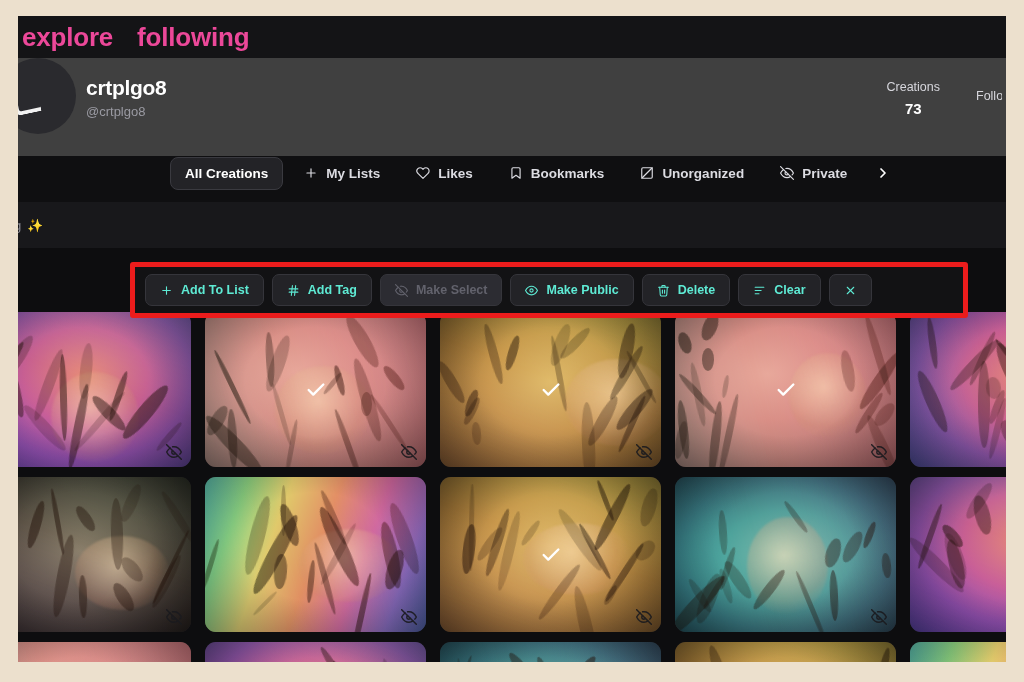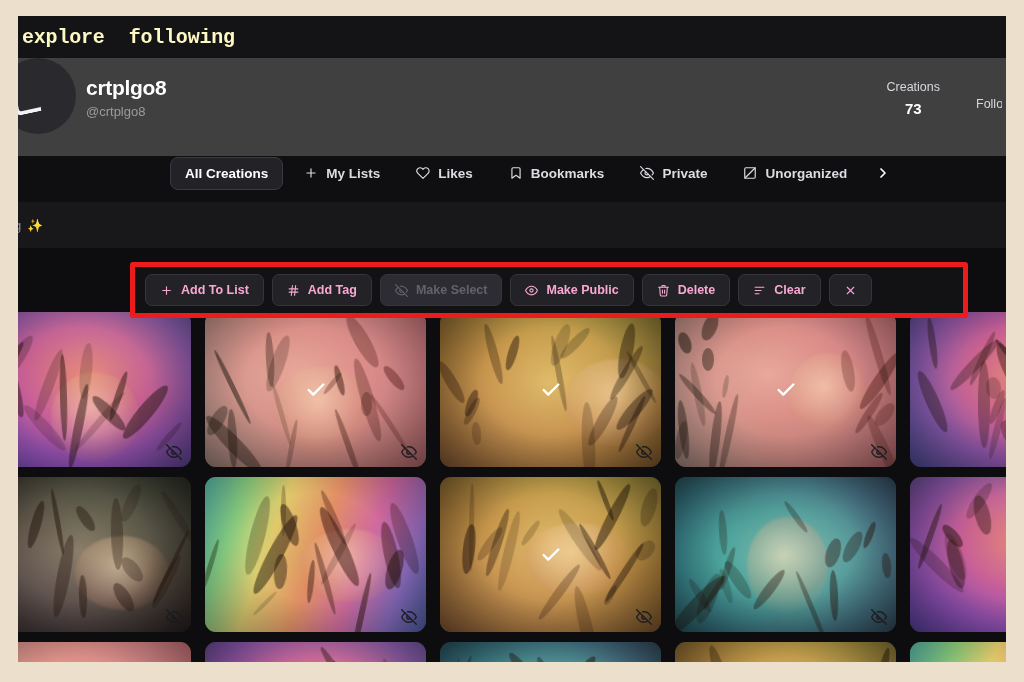--- a/index.html
+++ b/index.html
@@ -41,26 +41,25 @@
     width: 100%;
     height: 42px;
     background: #141416;
     display: flex;
     align-items: center;
     gap: 24px;
     padding-left: 4px;
     z-index: 40;
   }
   .topnav-link {
-    color: #fef9c3;
-    font-size: 20px;
+    color: #ec4899;
+    font-size: 26px;
     font-weight: bold;
     letter-spacing: -0.2px;
     white-space: nowrap;
-    font-family: Liberation Mono, monospace;
   }
 
   
   #profile-header {
     position: absolute;
     left: 0; top: 28px;
     width: 100%;
     height: 112px;
     background: #404040;
     z-index: 20;
@@ -104,21 +103,21 @@
     line-height: 20px;
     margin-top: 2px;
   }
 
   #profile-stats {
     position: absolute;
     right: 4px;
     top: 36px;
     display: flex;
     gap: 36px;
-    align-items: flex-end;
+    align-items: center;
   }
   .stat { text-align: center; min-width: 52px; }
   .stat-label { color: #d7d7dd; font-size: 12.5px; white-space: nowrap; }
   .stat-value { color: #ffffff; font-size: 15px; font-weight: bold; margin-top: 6px; }
   .stat.clipped { overflow: hidden; width: 26px; min-width: 0; text-align: left; }
 
   
   #tab-bar {
     position: absolute;
     left: 0; top: 128px;
@@ -206,21 +205,21 @@
   }
   .action-btn {
     display: flex;
     align-items: center;
     gap: 8px;
     height: 32px;
     padding: 0 14px;
     background: #232327;
     border: 1px solid #35353b;
     border-radius: 7px;
-    color: #f9a8d4;
+    color: #5eead4;
     font-size: 12.5px;
     font-weight: bold;
     white-space: nowrap;
   }
   .action-btn.disabled {
     background: #2c2c32;
     border-color: #35353b;
     color: #62626c;
   }
   .action-btn .act-icon {
@@ -795,34 +794,34 @@
             <span class="tab-icon">
               <svg viewBox="0 0 24 24" fill="none" stroke="currentColor" stroke-width="2" stroke-linecap="round" stroke-linejoin="round">
                 <path d="M19 21l-7-5-7 5V5a2 2 0 0 1 2-2h10a2 2 0 0 1 2 2z"></path>
               </svg>
             </span>
             <span>Bookmarks</span>
           </div>
           <div class="tab">
             <span class="tab-icon">
               <svg viewBox="0 0 24 24" fill="none" stroke="currentColor" stroke-width="2" stroke-linecap="round" stroke-linejoin="round">
-                <path d="M17.9 17.9A10.5 10.5 0 0 1 12 20C5 20 1 12 1 12a19 19 0 0 1 5.1-6M9.9 4.2A10.9 10.9 0 0 1 12 4c7 0 11 8 11 8a19 19 0 0 1-2.2 3.2M14.1 14.1a3 3 0 1 1-4.2-4.2"></path>
-                <line x1="1" y1="1" x2="23" y2="23"></line>
-              </svg>
-            </span>
-            <span>Private</span>
+                <rect x="3" y="3" width="18" height="18" rx="2"></rect>
+                <line x1="3" y1="21" x2="21" y2="3"></line>
+              </svg>
+            </span>
+            <span>Unorganized</span>
           </div>
           <div class="tab">
             <span class="tab-icon">
               <svg viewBox="0 0 24 24" fill="none" stroke="currentColor" stroke-width="2" stroke-linecap="round" stroke-linejoin="round">
-                <rect x="3" y="3" width="18" height="18" rx="2"></rect>
-                <line x1="3" y1="21" x2="21" y2="3"></line>
-              </svg>
-            </span>
-            <span>Unorganized</span>
+                <path d="M17.9 17.9A10.5 10.5 0 0 1 12 20C5 20 1 12 1 12a19 19 0 0 1 5.1-6M9.9 4.2A10.9 10.9 0 0 1 12 4c7 0 11 8 11 8a19 19 0 0 1-2.2 3.2M14.1 14.1a3 3 0 1 1-4.2-4.2"></path>
+                <line x1="1" y1="1" x2="23" y2="23"></line>
+              </svg>
+            </span>
+            <span>Private</span>
           </div>
         </div>
       <div id="tab-next">
         <svg viewBox="0 0 24 24" fill="none" stroke="currentColor" stroke-width="2.6" stroke-linecap="round" stroke-linejoin="round">
             <polyline points="9 18 15 12 9 6"></polyline>
           </svg>
       </div>
     </div>
 
     <div id="profile-header">

